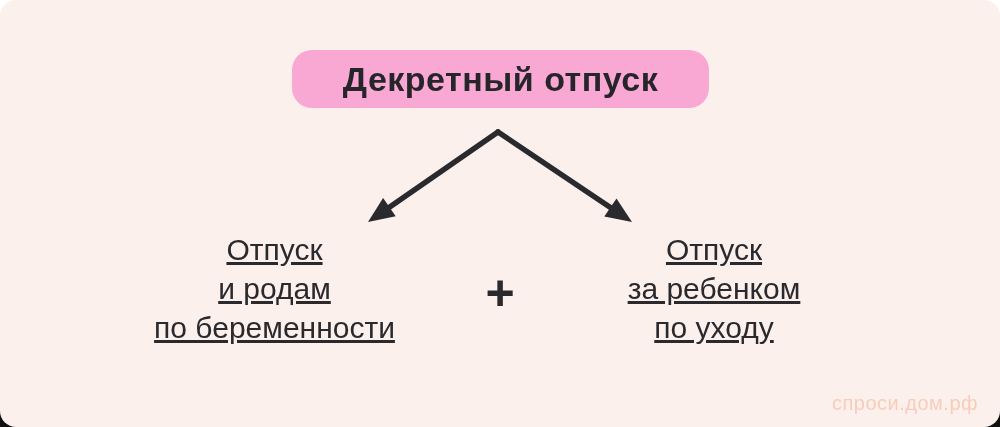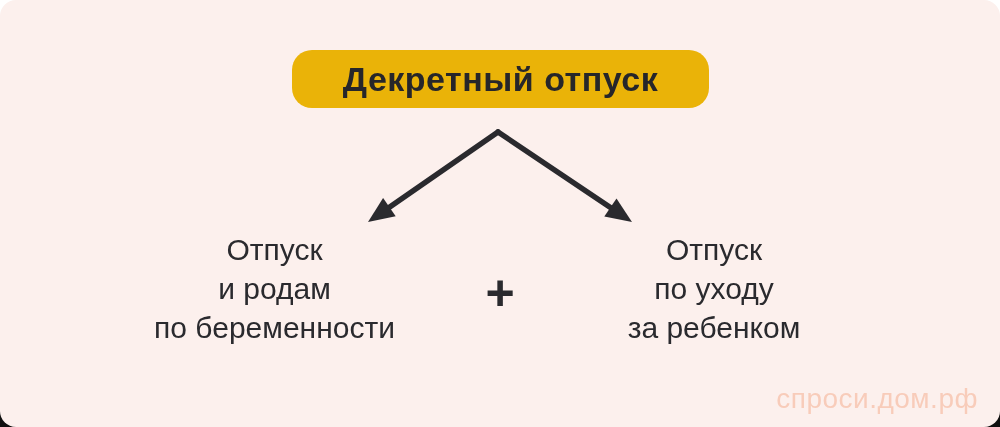--- a/index.html
+++ b/index.html
@@ -21,21 +21,21 @@
     background: #fcf0ed;
     border-radius: 16px;
     overflow: hidden;
   }
   .title-badge {
     position: absolute;
     left: 292px;
     top: 50px;
     width: 417px;
     height: 58px;
-    background: #eab308;
+    background: #f9a8d4;
     border-radius: 20px;
     display: flex;
     align-items: center;
     justify-content: center;
     font-size: 34px;
     font-weight: 700;
     letter-spacing: 0.5px;
     color: #26262a;
   }
   .arrows {
@@ -45,20 +45,21 @@
     width: 280px;
     height: 100px;
   }
   .branch {
     position: absolute;
     top: 230px;
     text-align: center;
     font-size: 30px;
     line-height: 39px;
     color: #2a2a2e;
+    text-decoration: underline;
   }
   .branch-left  { left: 104px; width: 341px; }
   .branch-right { left: 584px; width: 260px; }
   .branch span { display: block; }
   .plus-connector {
     position: absolute;
     left: 470px;
     top: 263px;
     width: 60px;
     height: 60px;
@@ -66,21 +67,21 @@
     align-items: center;
     justify-content: center;
     font-size: 50px;
     font-weight: 600;
     color: #2a2a2e;
   }
   .watermark {
     position: absolute;
     right: 22px;
     bottom: 12px;
-    font-size: 28px;
+    font-size: 20px;
     letter-spacing: 0.5px;
     color: #f8ccba;
   }
 </style>
 </head>
 <body>
 
 <div class="card">
 
   <div class="title-badge">
@@ -101,19 +102,19 @@
     <span>и родам</span>
     <span>по беременности</span>
   </div>
 
   <div class="plus-connector">
     <span>+</span>
   </div>
 
   <div class="branch branch-right">
     <span>Отпуск</span>
+    <span>за ребенком</span>
     <span>по уходу</span>
-    <span>за ребенком</span>
   </div>
 
   <div class="watermark">спроси.дом.рф</div>
 
 </div>
 
 </body></html>

